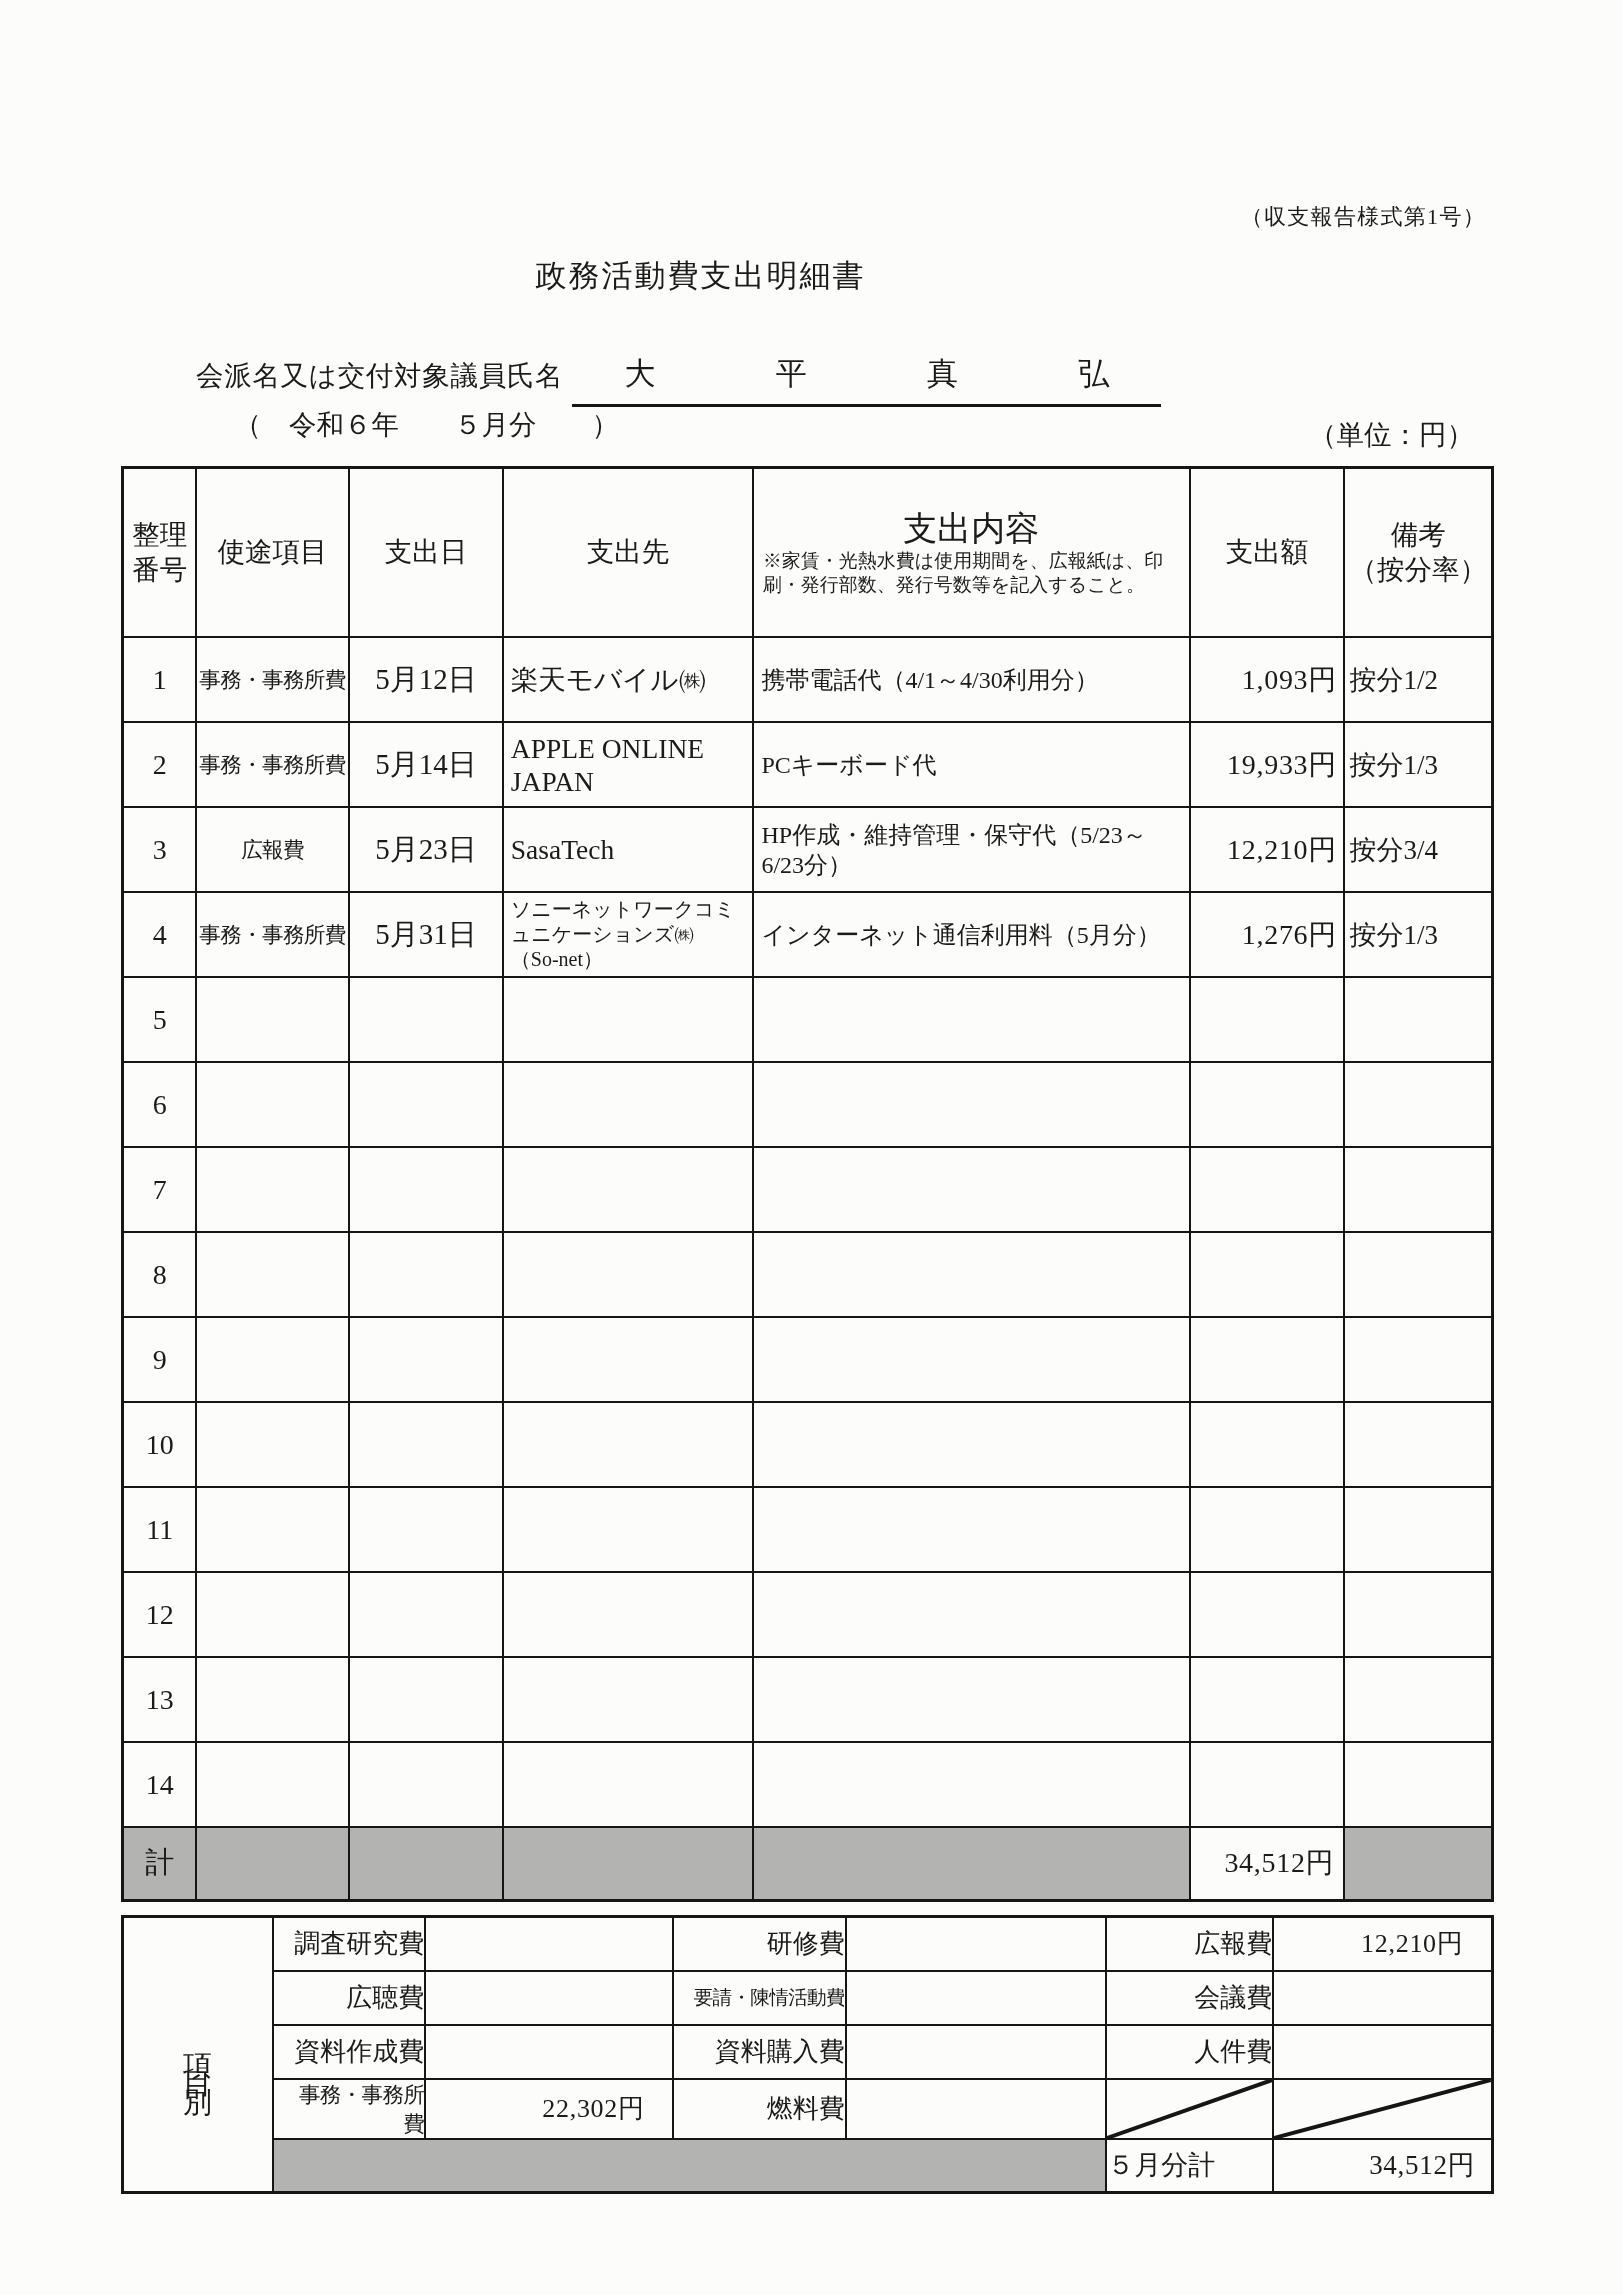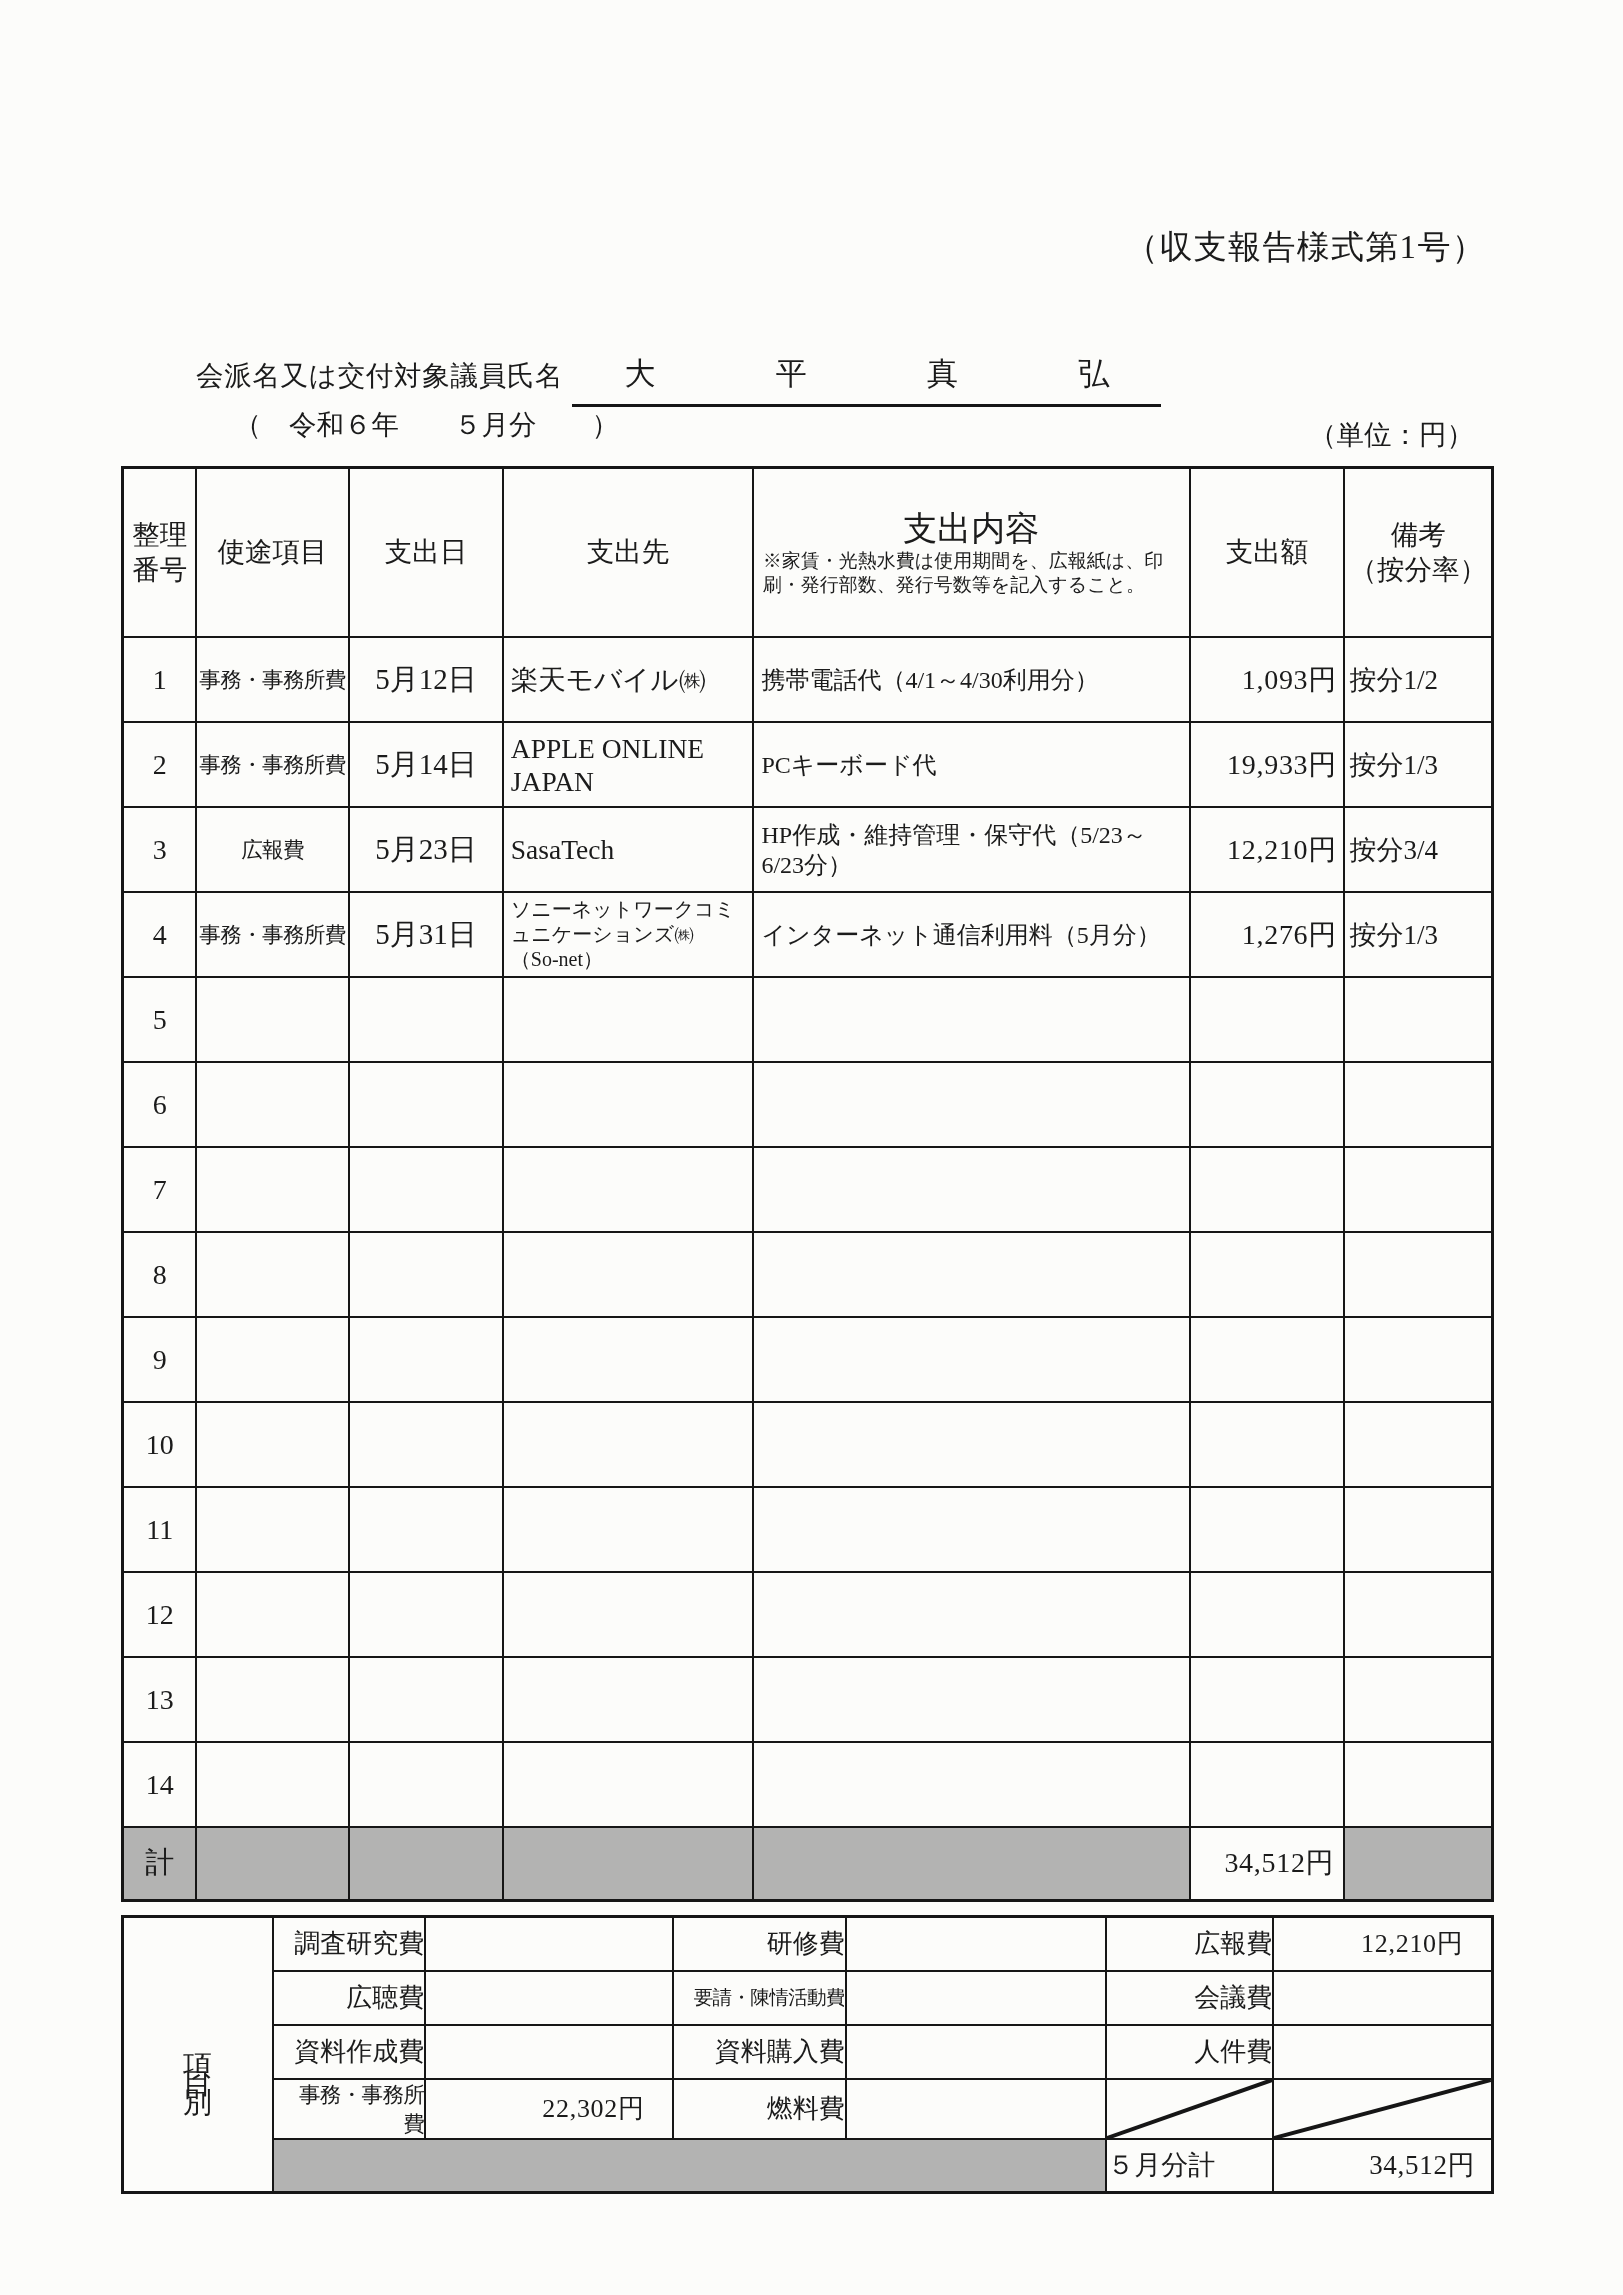--- a/index.html
+++ b/index.html
@@ -10,22 +10,22 @@
     margin: 0 auto;
     background: #fcfcfa;
     color: #1b1b1b;
     font-family: "Liberation Serif", "DejaVu Serif", serif;
     overflow: hidden;
   }
 
   
   .form-number {
     position: absolute;
-    top: 225px; right: 137px;
-    font-size: 33px;
+    top: 202px; right: 137px;
+    font-size: 22px;
     letter-spacing: 1.3px;
   }
   .doc-title {
     position: absolute;
     top: 255px; left: 0; right: 222px;
     text-align: center;
     font-size: 31px;
     letter-spacing: 2px;
   }
   .member-line {
@@ -128,20 +128,21 @@
   td.s-total-value { text-align: right; font-size: 27px; padding-right: 15.7px; letter-spacing: 0.7px; }
   td.diag { position: relative; }
   td.diag svg { position: absolute; inset: 0; width: 100%; height: 100%; display: block; }
 </style>
 </head>
 <body>
 
 <div class="page">
 
   <div class="form-number">（収支報告様式第1号）</div>
+  <div class="doc-title">政務活動費支出明細書</div>
 
   <div class="member-line">
     <span class="member-label">会派名又は交付対象議員氏名</span>
     <span class="member-name">
       <span>大</span>
       <span>平</span>
       <span>真</span>
       <span>弘</span>
     </span>
   </div>

